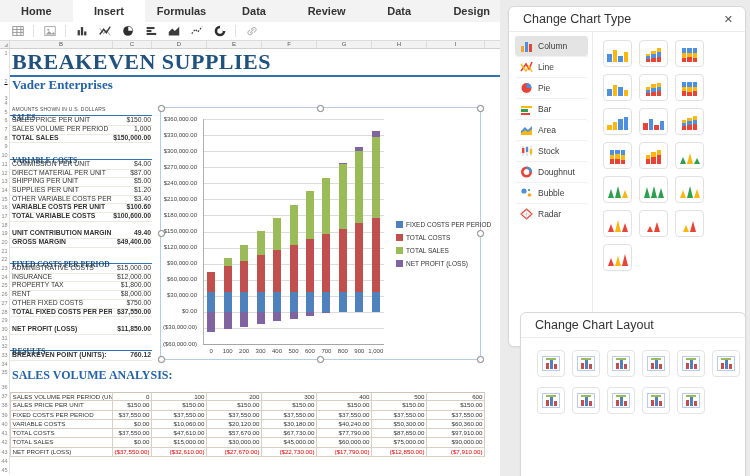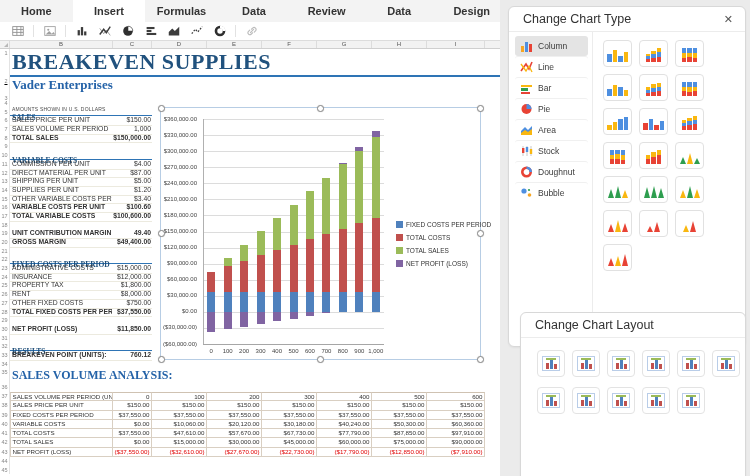--- a/index.html
+++ b/index.html
@@ -649,36 +649,36 @@
               <span class="ticon">
                 <svg viewBox="0 0 13 12">
                   <path d="M1 10L6 3l3 5 3-7" stroke="#e84335" stroke-width="1.6" fill="none"></path>
                   <path d="M1 3l5 7 3-5 3 6" stroke="#f9b710" stroke-width="1.3" fill="none"></path>
                 </svg>
               </span>
               <span class="tlabel">Line</span>
             </div>
             <div class="titem">
               <span class="ticon">
+                <svg viewBox="0 0 13 12">
+                  <circle cx="6.5" cy="6" r="5" fill="#e84335"></circle>
+                  <path d="M6.5 6V1a5 5 0 0 1 5 5z" fill="#4e8fe0"></path>
+                </svg>
+              </span>
+              <span class="tlabel">Pie</span>
+            </div>
+            <div class="titem">
+              <span class="ticon">
                 <span class="mih">
                   <i style="width:11px;background:#f9b710"></i>
                   <i style="width:7px;background:#2e9e4f"></i>
                   <i style="width:9px;background:#e84335"></i>
                 </span>
               </span>
               <span class="tlabel">Bar</span>
-            </div>
-            <div class="titem">
-              <span class="ticon">
-                <svg viewBox="0 0 13 12">
-                  <circle cx="6.5" cy="6" r="5" fill="#e84335"></circle>
-                  <path d="M6.5 6V1a5 5 0 0 1 5 5z" fill="#4e8fe0"></path>
-                </svg>
-              </span>
-              <span class="tlabel">Pie</span>
             </div>
             <div class="titem">
               <span class="ticon">
                 <svg viewBox="0 0 13 12">
                   <path d="M1 11V7l4-4 3 3 4-4v9z" fill="#4e8fe0"></path>
                   <path d="M1 11V9l4-3 3 2 4-3v6z" fill="#f9b710"></path>
                 </svg>
               </span>
               <span class="tlabel">Area</span>
             </div>
@@ -705,20 +705,29 @@
             <div class="titem">
               <span class="ticon">
                 <svg viewBox="0 0 13 12">
                   <circle cx="4" cy="4" r="2.6" fill="#4e8fe0"></circle>
                   <circle cx="9.5" cy="8" r="1.8" fill="#f6a623"></circle>
                   <circle cx="9" cy="3" r="1.1" fill="#2e9e4f"></circle>
                 </svg>
               </span>
               <span class="tlabel">Bubble</span>
             </div>
+            <div class="titem">
+              <span class="ticon">
+                <svg viewBox="0 0 13 12">
+                  <path d="M6.5 1L12 6 6.5 11 1 6z" fill="none" stroke="#e84335" stroke-width="1.2"></path>
+                  <path d="M6.5 1v10M1 6h11" stroke="#c0c0c0" stroke-width=".6"></path>
+                </svg>
+              </span>
+              <span class="tlabel">Radar</span>
+            </div>
           </div>
         <div class="subgrid">
             <div class="tile">
               <span class="bars">
                 <span class="bar">
                   <b style="height: 8px; background: rgb(78, 143, 224);"></b>
                 </span>
                 <span class="bar">
                   <b style="height: 12px; background: rgb(249, 183, 16);"></b>
                 </span>

